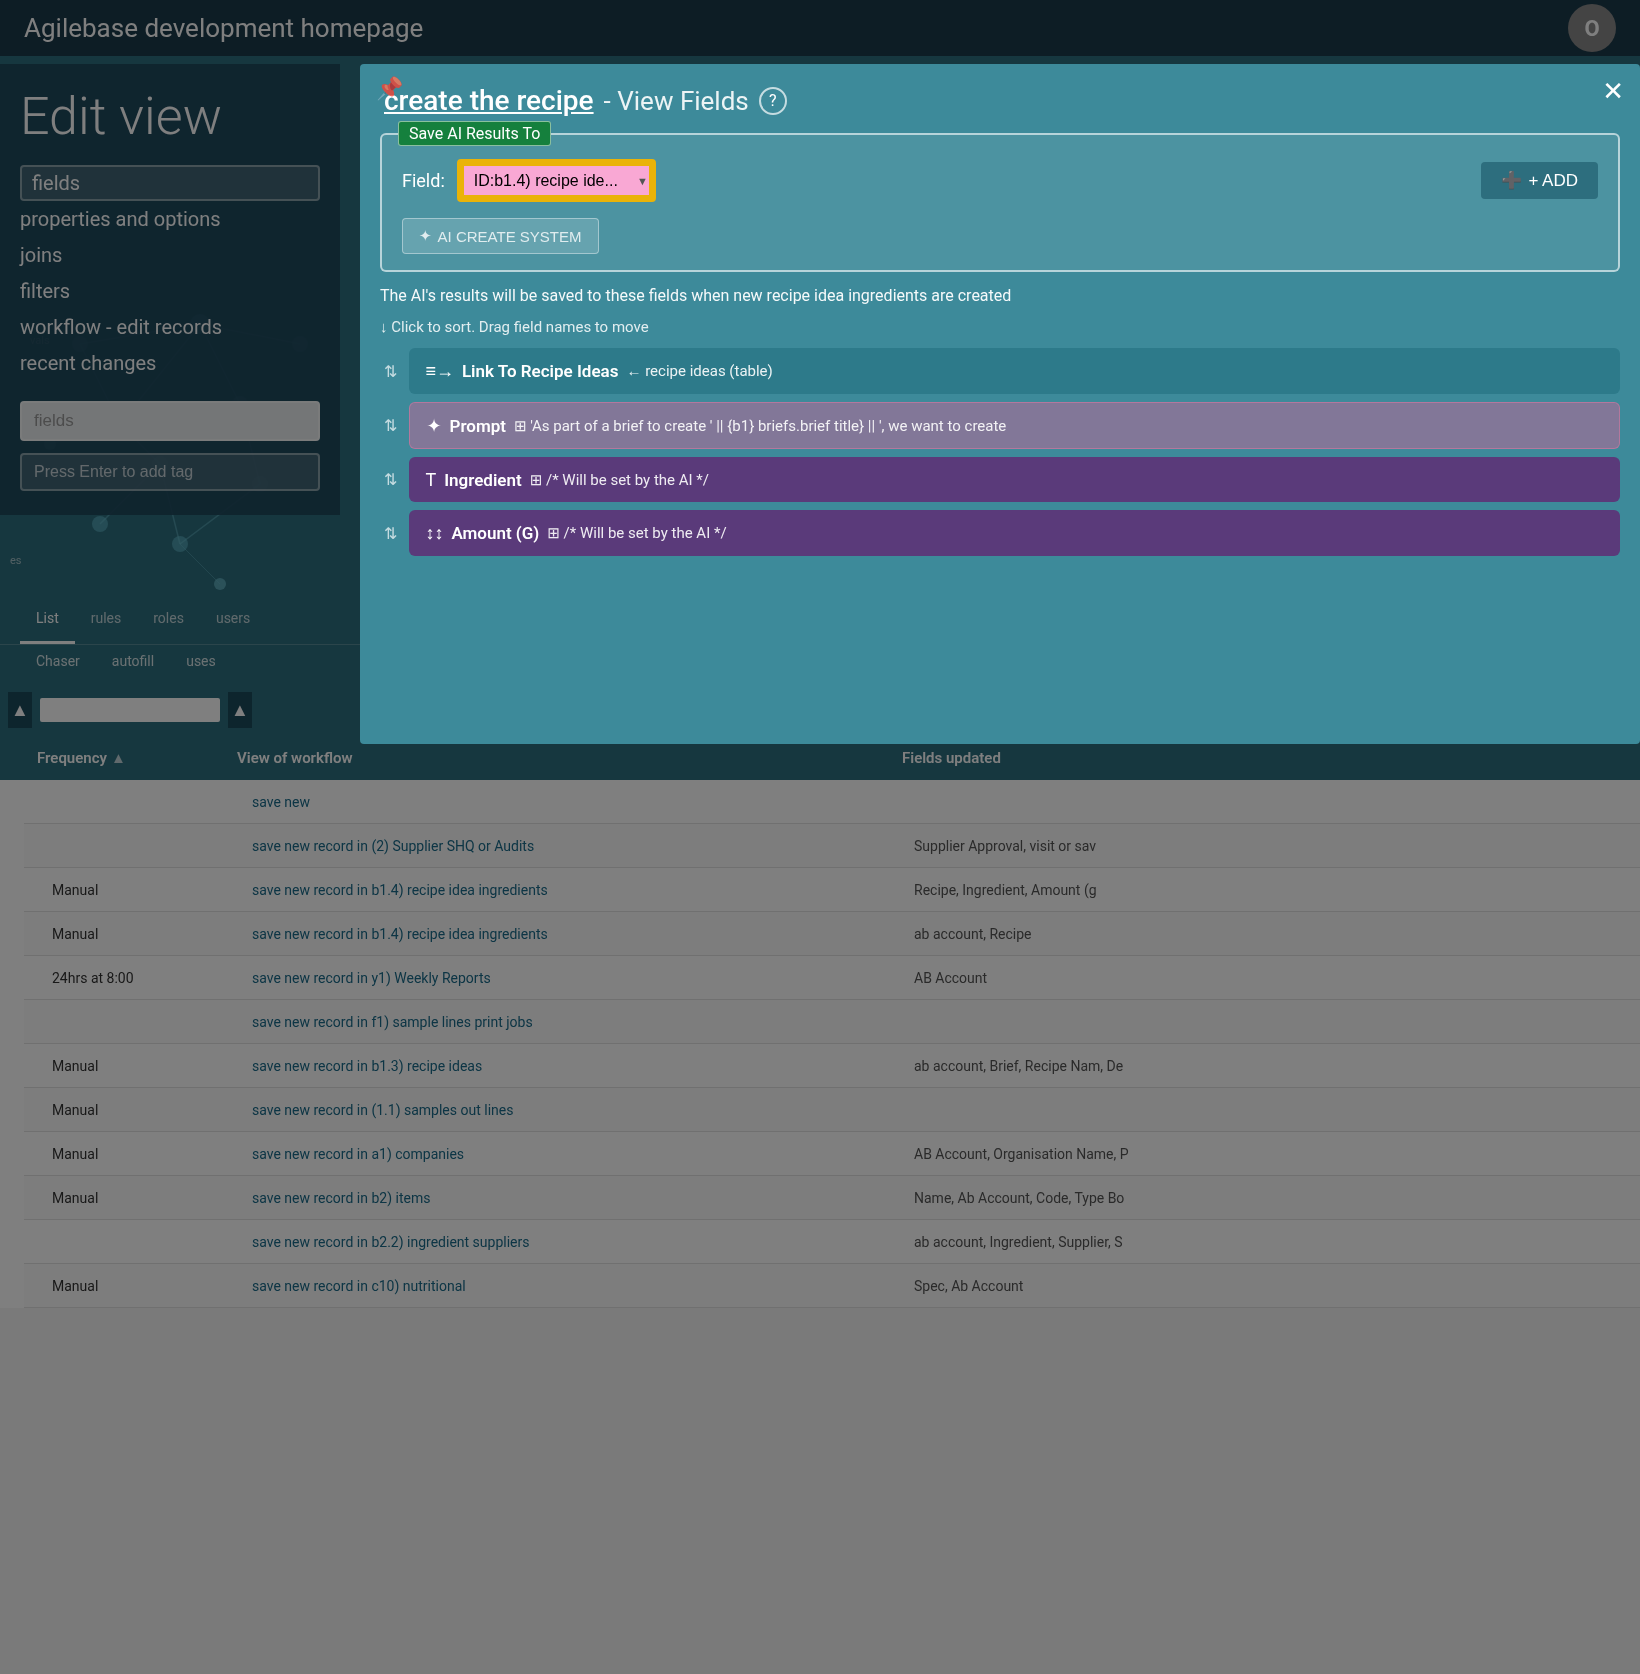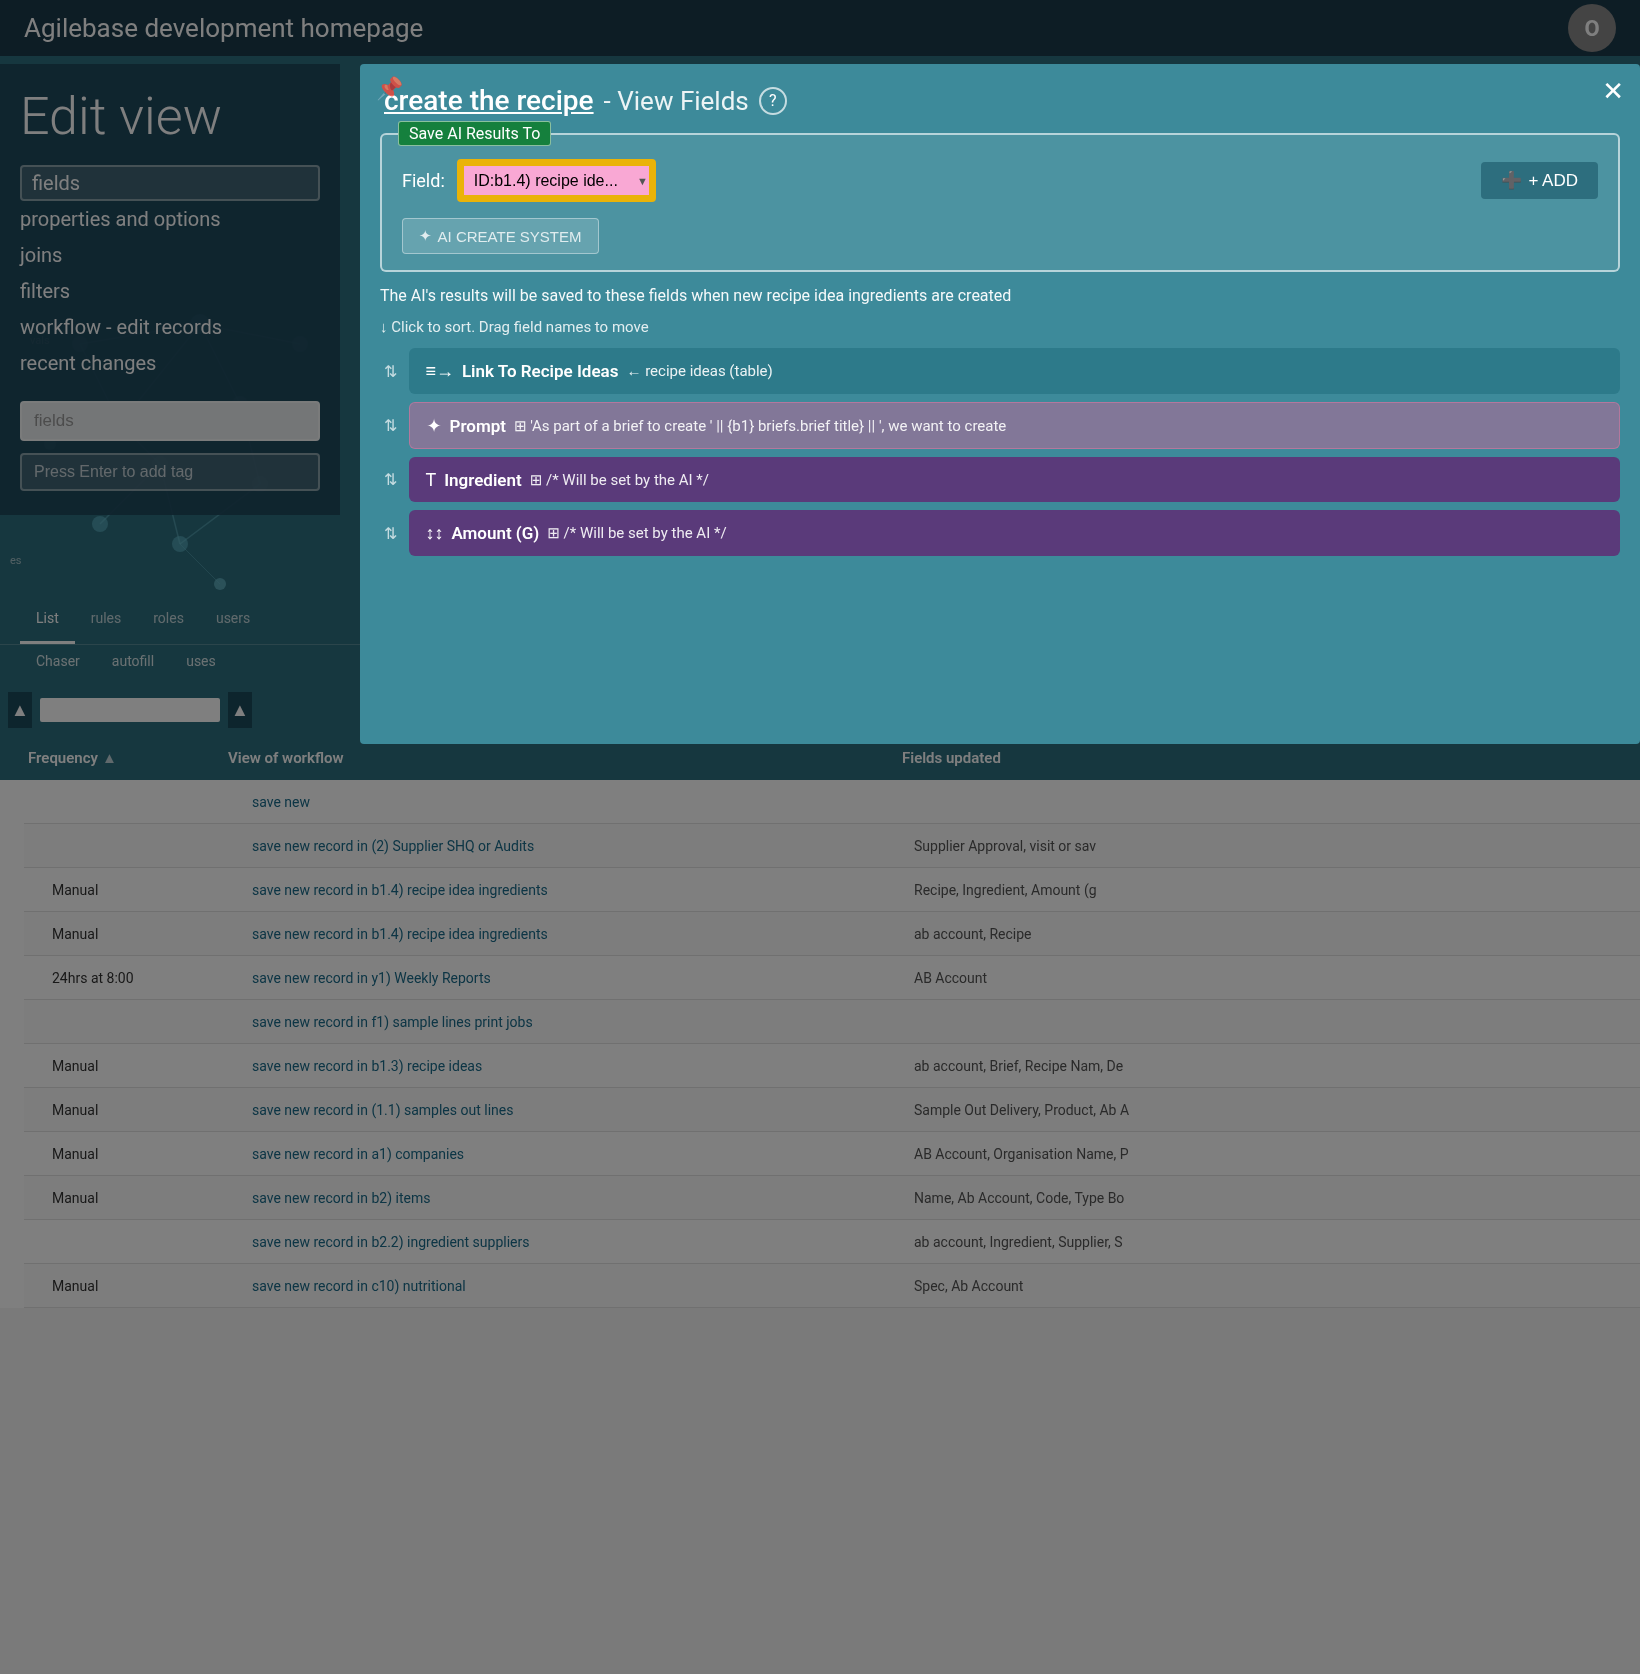--- a/index.html
+++ b/index.html
@@ -423,21 +423,21 @@
     <div style="padding:8px 16px; color:rgba(255,255,255,0.8); font-size:14px; cursor:pointer;">uses</div>
   </div>
 
   <div style="background:#2d6e7e; height:52px; display:flex; align-items:center; padding:0 8px; gap:8px;">
     <div style="width:24px;height:36px;background:#1a4a5a;display:flex;align-items:center;justify-content:center;color:white;font-size:18px;">▲</div>
     <div style="width:180px;height:24px;background:white;border-radius:2px;"></div>
     <div style="width:24px;height:36px;background:#1a4a5a;display:flex;align-items:center;justify-content:center;color:white;font-size:18px;">▲</div>
     <div style="flex:1;"></div>
   </div>
 
-  <div style="display:flex; background:#2d6e7e; padding:0 16px; min-height:44px; align-items:center;">
+  <div style="display:flex; background:#2d6e7e; padding:0 25px; min-height:44px; align-items:center;">
     <div style="width:200px; padding:8px 12px; color:white; font-size:15px; font-weight:600; display:flex; align-items:center;">
       <span>Frequency</span>
       <span style="margin-left:4px; opacity:0.7;">▲</span>
     </div>
     <div style="flex:1; padding:8px 12px; color:white; font-size:15px; font-weight:600;">View of workflow</div>
     <div style="flex:1; padding:8px 12px; color:white; font-size:15px; font-weight:600;">Fields updated</div>
     <div style="width:60px;"></div>
   </div>
 
   <div class="table-body" id="table-rows">
@@ -479,21 +479,20 @@
   </div>
       <div class="table-row">
     <div class="table-cell table-cell-freq">Manual</div>
     <div class="table-cell table-cell-type">save new record in b1.3) recipe ideas</div>
     <div class="table-cell table-cell-fields">ab account, Brief, Recipe Nam, De</div>
     <div style="width:60px; padding:6px;"></div>
   </div>
       <div class="table-row">
     <div class="table-cell table-cell-freq">Manual</div>
     <div class="table-cell table-cell-type">save new record in (1.1) samples out lines</div>
-    <div class="table-cell table-cell-fields">Sample Out Delivery, Product, Ab A</div>
     <div style="width:60px; padding:6px;"></div>
   </div>
       <div class="table-row">
     <div class="table-cell table-cell-freq">Manual</div>
     <div class="table-cell table-cell-type">save new record in a1) companies</div>
     <div class="table-cell table-cell-fields">AB Account, Organisation Name, P</div>
     <div style="width:60px; padding:6px;"></div>
   </div>
       <div class="table-row">
     <div class="table-cell table-cell-freq">Manual</div>

